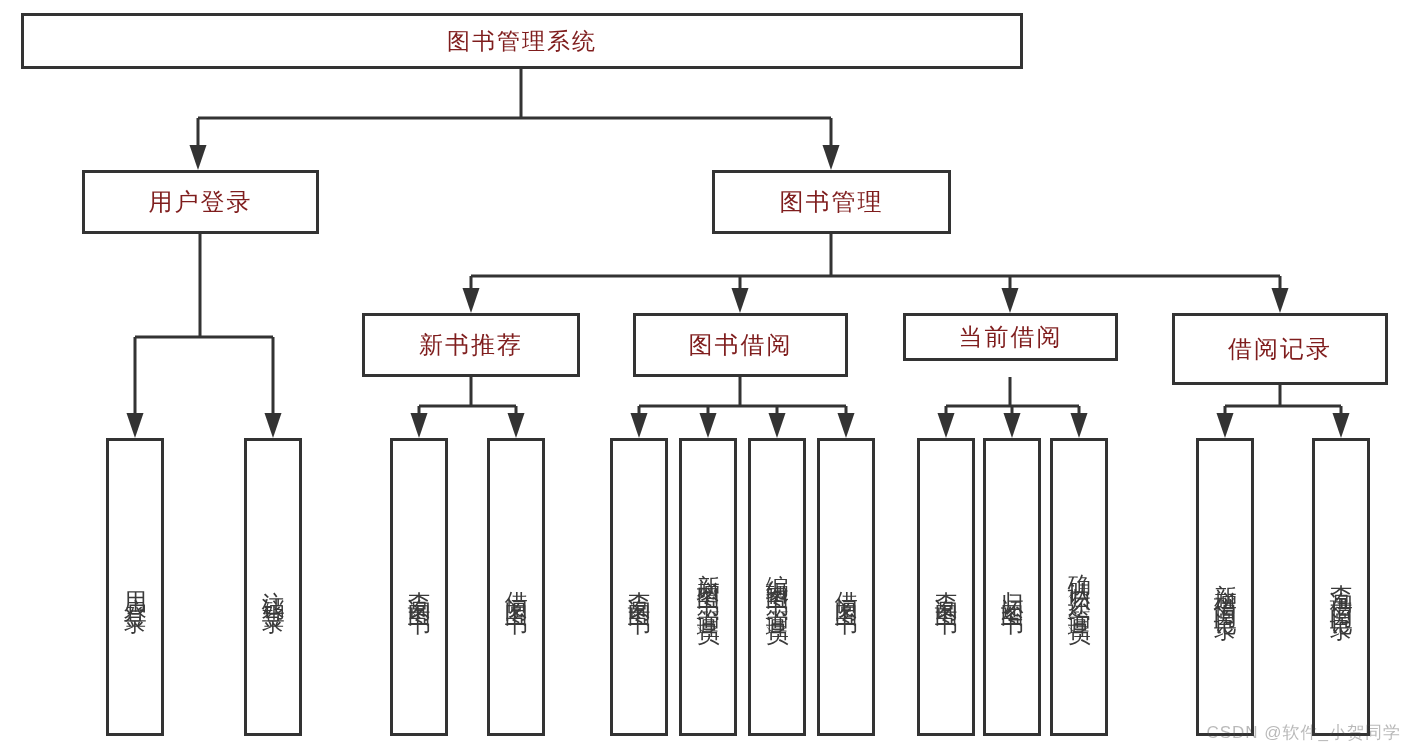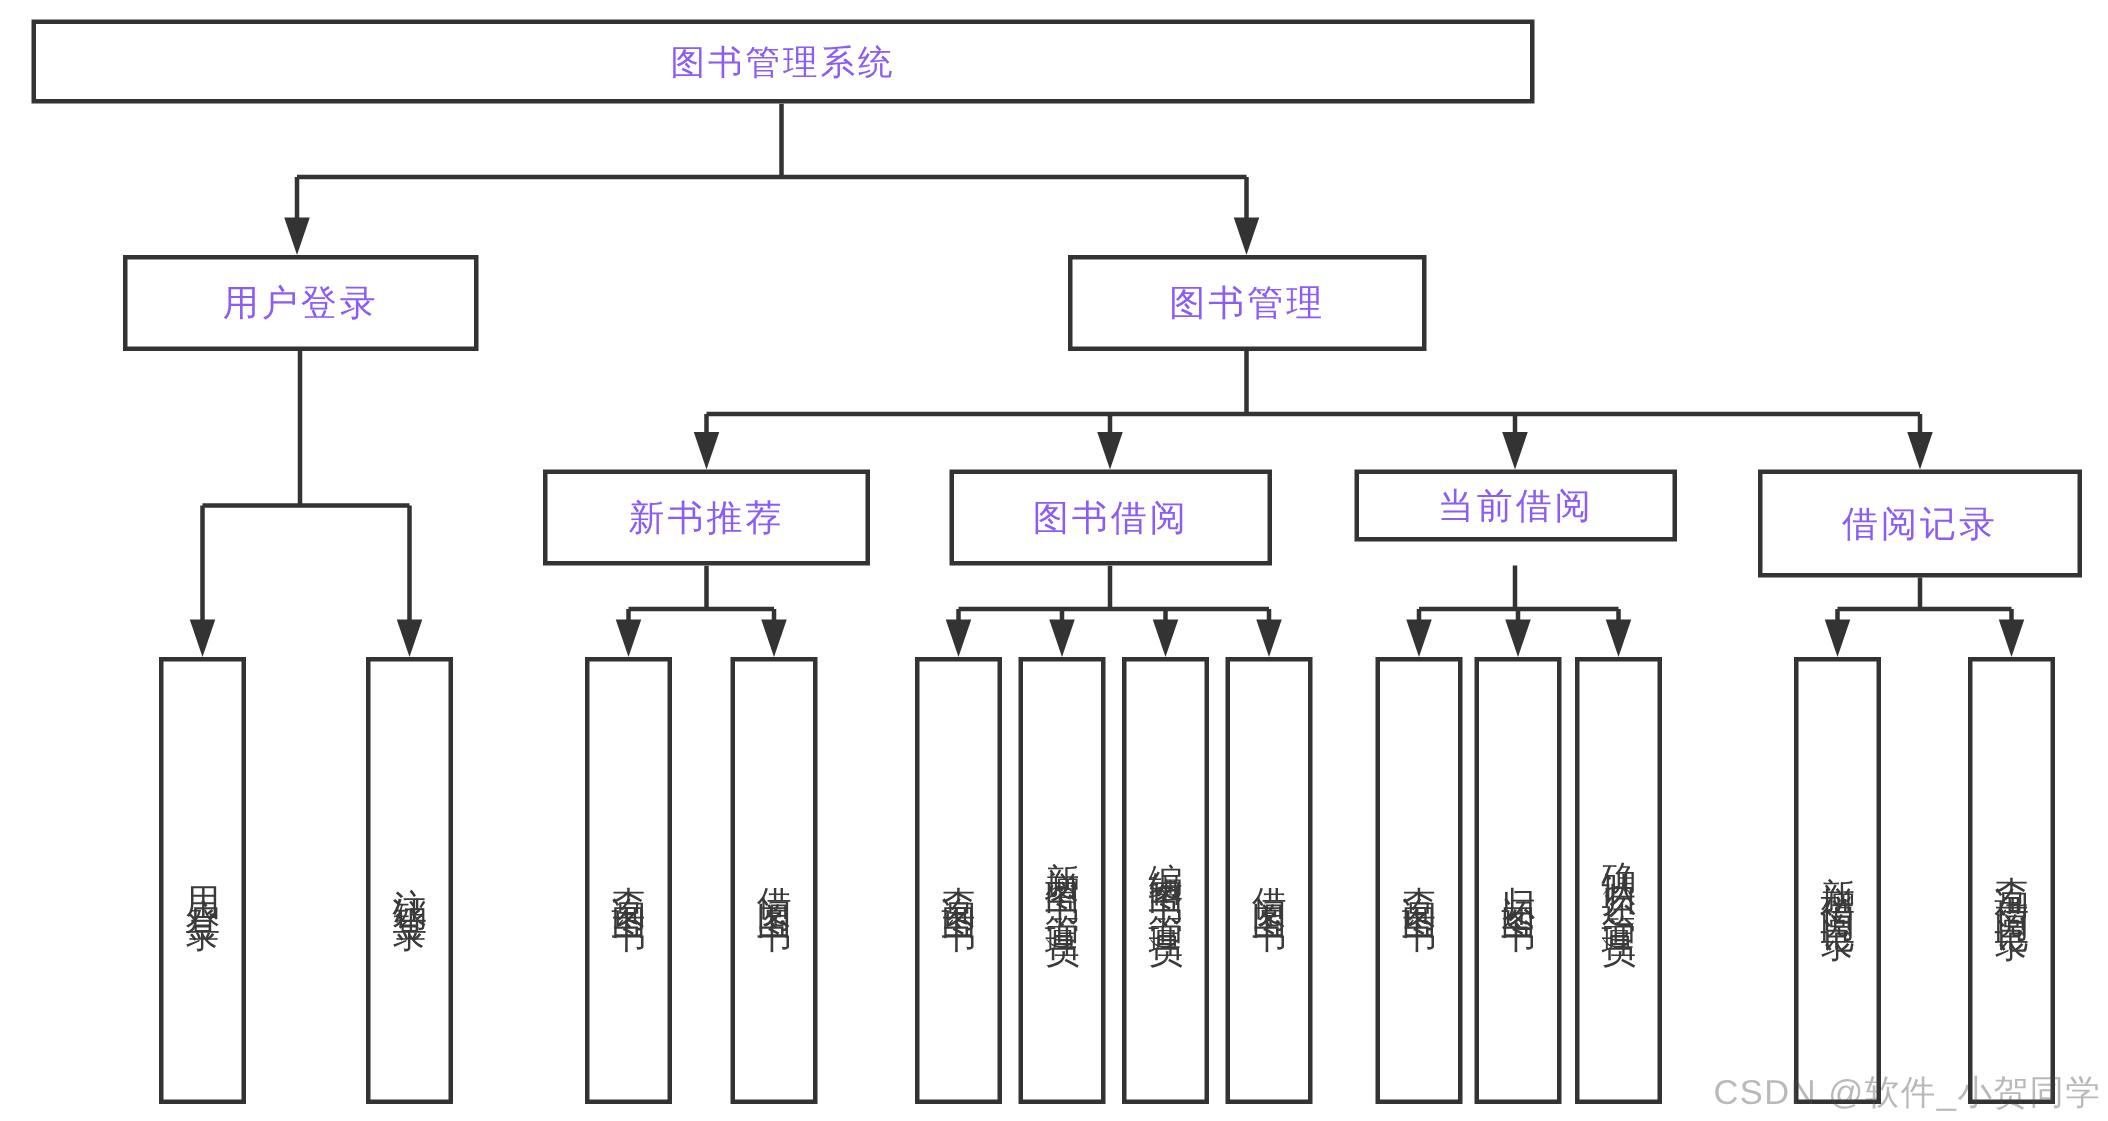--- a/index.html
+++ b/index.html
@@ -24,37 +24,37 @@
     border: 3px solid #333333;
     display: flex;
     align-items: center;
     justify-content: center;
     overflow: hidden;
   }
   .hlabel {
     font-size: 24px;
     letter-spacing: 2px;
     white-space: nowrap;
-    color: #8b5cf6;
+    color: #7f1d1d;
   }
   .root-label { font-size: 23px; }
   .vlabel {
     writing-mode: vertical-rl;
     text-orientation: mixed;
     font-size: 23px;
     letter-spacing: 7px;
     line-height: 1.1;
     white-space: nowrap;
     color: #3a3a3a;
   }
   .watermark {
     position: absolute;
     right: 4px;
     bottom: 3px;
-    font-size: 23px;
+    font-size: 17px;
     letter-spacing: 1px;
     color: rgba(70, 70, 70, 0.38);
     white-space: nowrap;
     pointer-events: none;
   }
 </style>
 </head>
 <body>
 
 <div class="canvas">

